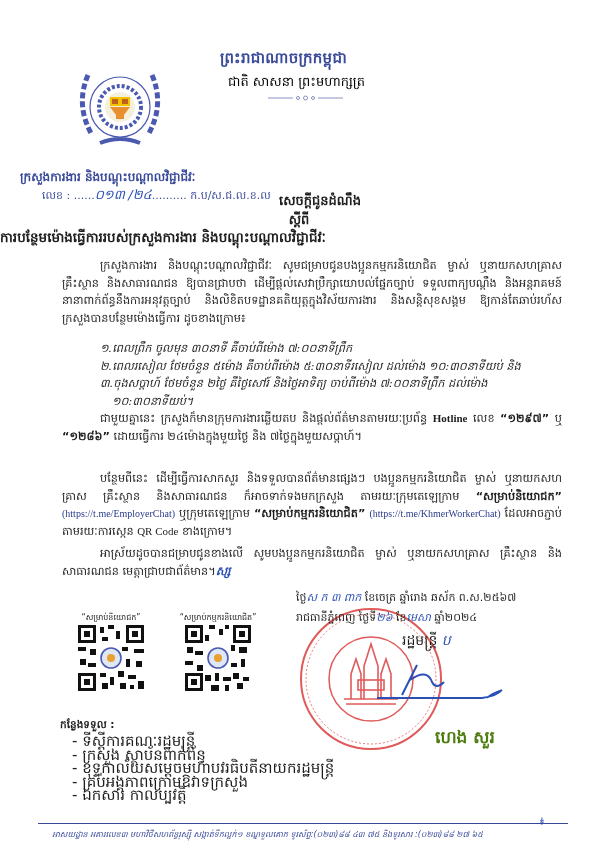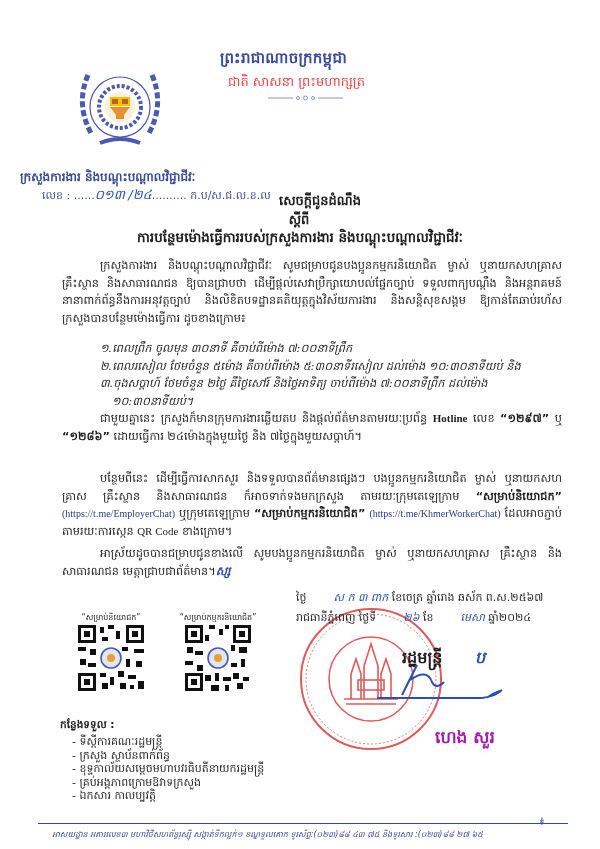--- a/index.html
+++ b/index.html
@@ -2,32 +2,32 @@
 <html><head>
 <meta charset="utf-8">
 <style>
   * { margin: 0; padding: 0; box-sizing: border-box; }
   html, body { width: 600px; height: 849px; background: #ffffff; overflow: hidden; }
   body { position: relative; font-family: "DejaVu Sans", sans-serif; color: #1e1e1e; }
   .abs { position: absolute; }
 
   
   .kingdom { left: 220px; top: 48px; font-size: 15px; font-weight: bold; color: #3a4a9a; letter-spacing: 0.3px; }
-  .motto { left: 228px; top: 73px; font-size: 13px; color: #ef4444; }
+  .motto { left: 228px; top: 73px; font-size: 13px; color: #000000; }
   .ornament { left: 268px; top: 95px; width: 75px; height: 6px; }
 
   .logo { left: 70px; top: 55px; width: 100px; height: 100px; }
 
   .ministry { left: 20px; top: 169px; font-size: 12px; font-weight: bold; color: #3a4a9a; }
   .refline { left: 42px; top: 186px; font-size: 11px; color: #3a4a9a; white-space: nowrap; }
   .refline .hand { color: #2a4fb5; font-style: italic; font-size: 13px; }
 
   .title1 { left: 0; width: 600px; top: 192px; text-align: center; font-size: 13px; font-weight: bold; padding-left: 40px; }
   .title2 { left: 0; width: 598px; top: 211px; text-align: center; font-size: 13px; font-weight: bold; }
-  .title3 { left: 0; width: 600px; top: 229px; text-align: center; font-size: 13.5px; font-weight: bold; }
+  .title3 { left: 0; width: 600px; top: 229px; text-align: left; font-size: 13.5px; font-weight: bold; }
 
   .body { left: 62px; width: 500px; font-size: 11.3px; line-height: 17.5px; text-align: justify; }
   .para1 { top: 257px; text-indent: 38px; }
   .list { left: 100px; width: 462px; top: 340px; font-size: 11.3px; line-height: 17.5px; font-style: italic; }
   .list div { white-space: nowrap; }
   .list .cont { padding-left: 12px; }
   .para2 { top: 410px; text-indent: 38px; }
   .para3 { top: 470px; text-indent: 38px; }
   .para4 { top: 545px; text-indent: 38px; }
   .latin { font-family: "Liberation Serif", serif; font-size: 11px; }
@@ -40,29 +40,29 @@
   .qr-label { font-size: 8px; text-align: center; width: 82px; }
   .qr { width: 66px; height: 66px; background: #fff; }
   .qr1-label { left: 70px; top: 612px; }
   .qr2-label { left: 177px; top: 612px; }
   .qr1 { left: 78px; top: 625px; }
   .qr2 { left: 185px; top: 625px; }
 
   
   .date1 { left: 296px; top: 590px; font-size: 11px; white-space: nowrap; }
   .date2 { left: 296px; top: 610px; font-size: 11px; white-space: nowrap; }
-  .hand-blue { color: #2a4fb5; font-style: italic; padding-left: 27px; }
-  .position { left: 402px; top: 647px; font-size: 16px; font-weight: bold; }
+  .hand-blue { color: #2a4fb5; font-style: italic; }
+  .position { left: 402px; top: 631px; font-size: 14px; font-weight: normal; }
   .stamp { left: 296px; top: 604px; width: 150px; height: 150px; }
   .signature { left: 372px; top: 660px; width: 150px; height: 40px; }
-  .signer { left: 435px; top: 726px; font-size: 17px; font-weight: bold; color: #a21caf; }
+  .signer { left: 435px; top: 726px; font-size: 17px; font-weight: bold; color: #4d7c0f; }
 
   
   .recip-title { left: 60px; top: 718px; font-size: 10.5px; font-weight: bold; }
-  .recip-list { left: 72px; top: 735px; font-size: 11px; line-height: 13.5px; }
+  .recip-list { left: 72px; top: 735px; font-size: 15px; line-height: 13.5px; }
 
   
   .footer-mark { left: 540px; top: 814px; font-size: 10px; color: #2a4fb5; }
   .footer-line { left: 38px; top: 823px; width: 530px; height: 1px; background: #3a4a9a; }
   .footer-text { left: 0; width: 512px; top: 829px; text-align: center; font-size: 8px; font-style: italic; color: #3a4a9a; padding-left: 23px; }
 </style>
 </head>
 <body>
 
 <div class="abs kingdom">ព្រះរាជាណាចក្រកម្ពុជា</div>

